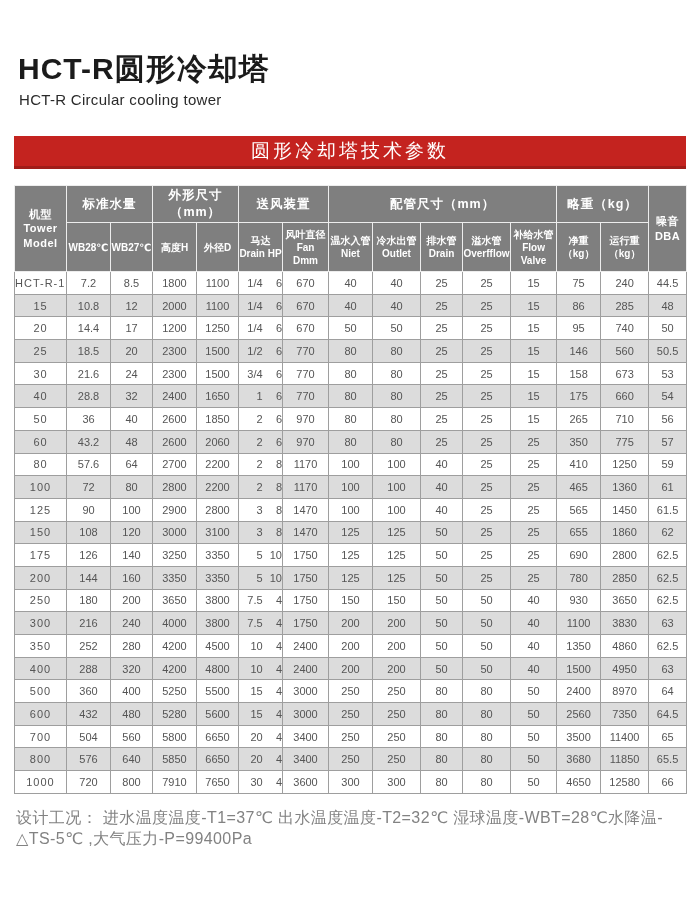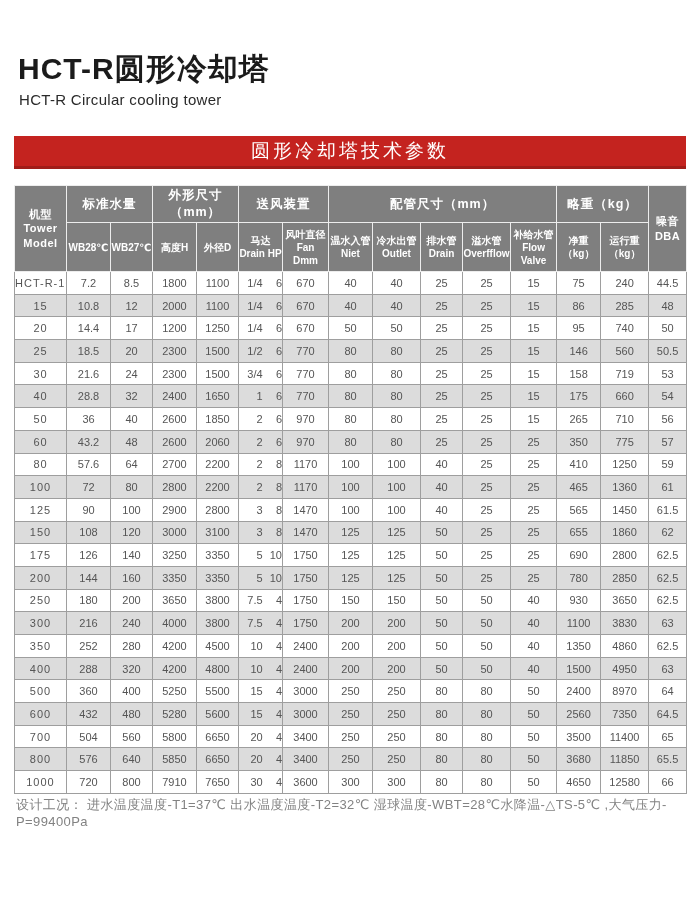--- a/index.html
+++ b/index.html
@@ -90,22 +90,22 @@
   }
   table.spec tbody tr:nth-child(even) td { background: #dcdcdc; }
   td.model-cell { letter-spacing: 1px; }
   td.motor-cell span {
     display: inline-block;
     text-align: right;
   }
   td.motor-cell span:first-child { width: 55%; }
   td.motor-cell span:last-child { width: 45%; }
   .footnote {
-    margin-top: 2px;
-    font-size: 13px;
+    margin-top: 14px;
+    font-size: 16px;
     color: #828282;
     letter-spacing: 0.4px;
     padding-left: 2px;
   }
 </style>
 </head>
 <body>
 
 <div class="page">
 
@@ -249,21 +249,21 @@
           <td>2300</td>
           <td>1500</td>
           <td class="motor-cell"><span>3/4</span><span>6</span></td>
           <td>770</td>
           <td>80</td>
           <td>80</td>
           <td>25</td>
           <td>25</td>
           <td>15</td>
           <td>158</td>
-          <td>719</td>
+          <td>673</td>
           <td>53</td>
         </tr>
         <tr>
           <td class="model-cell">40</td>
           <td>28.8</td>
           <td>32</td>
           <td>2400</td>
           <td>1650</td>
           <td class="motor-cell"><span>1</span><span>6</span></td>
           <td>770</td>

